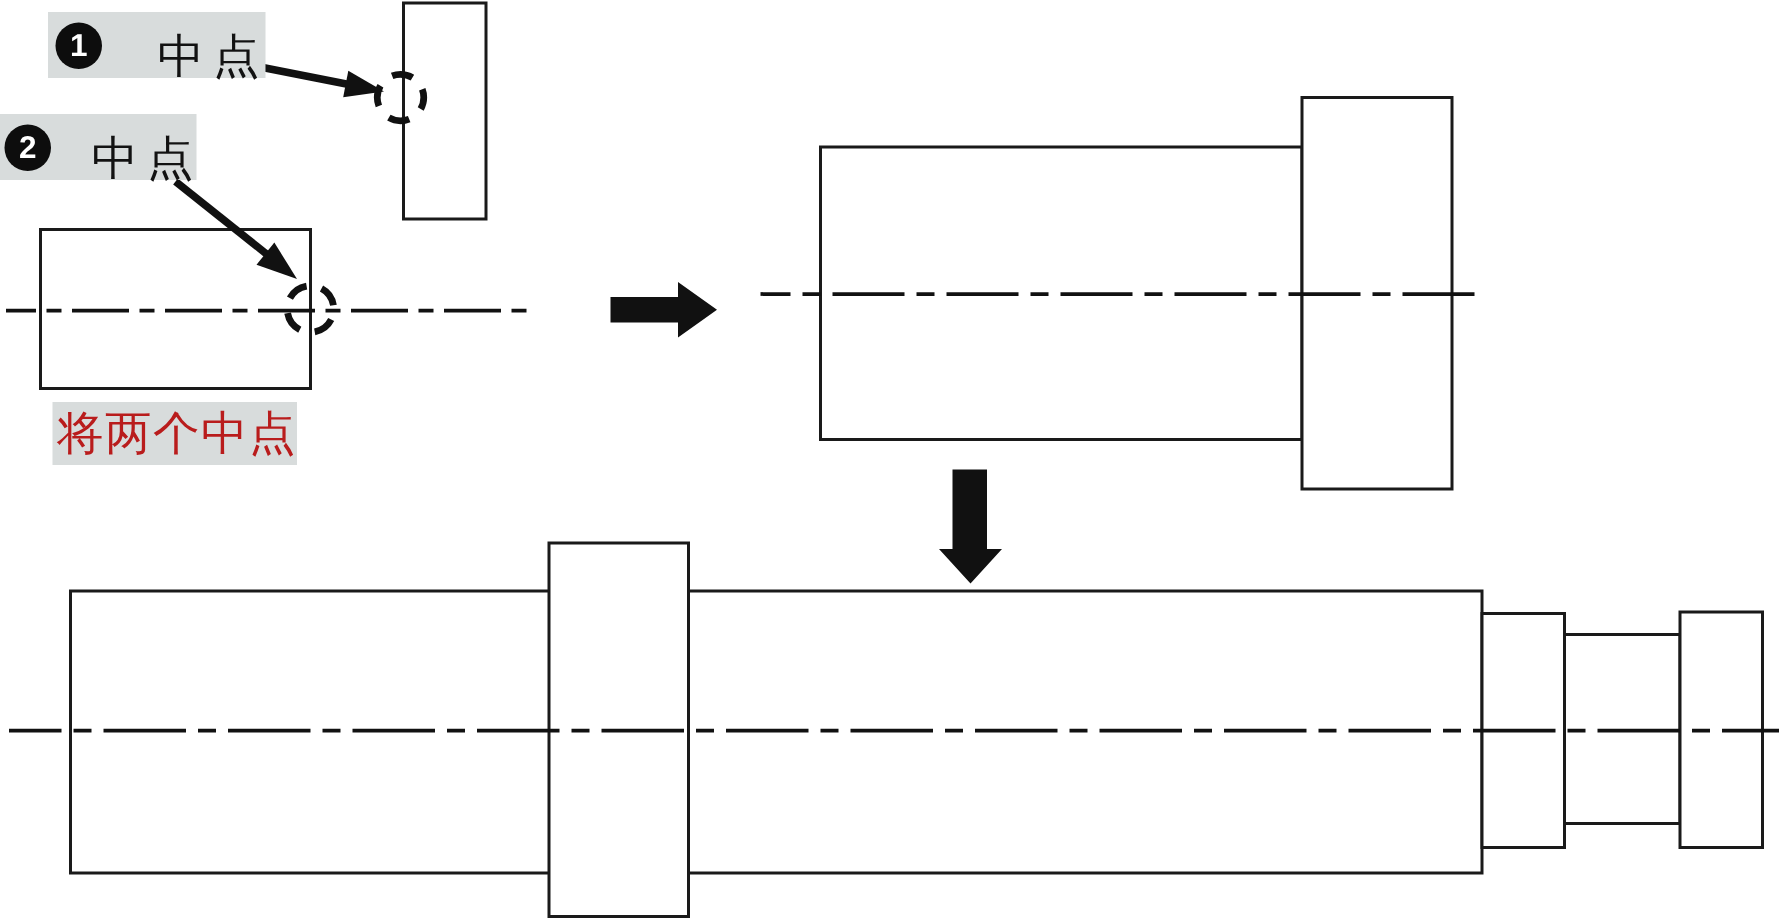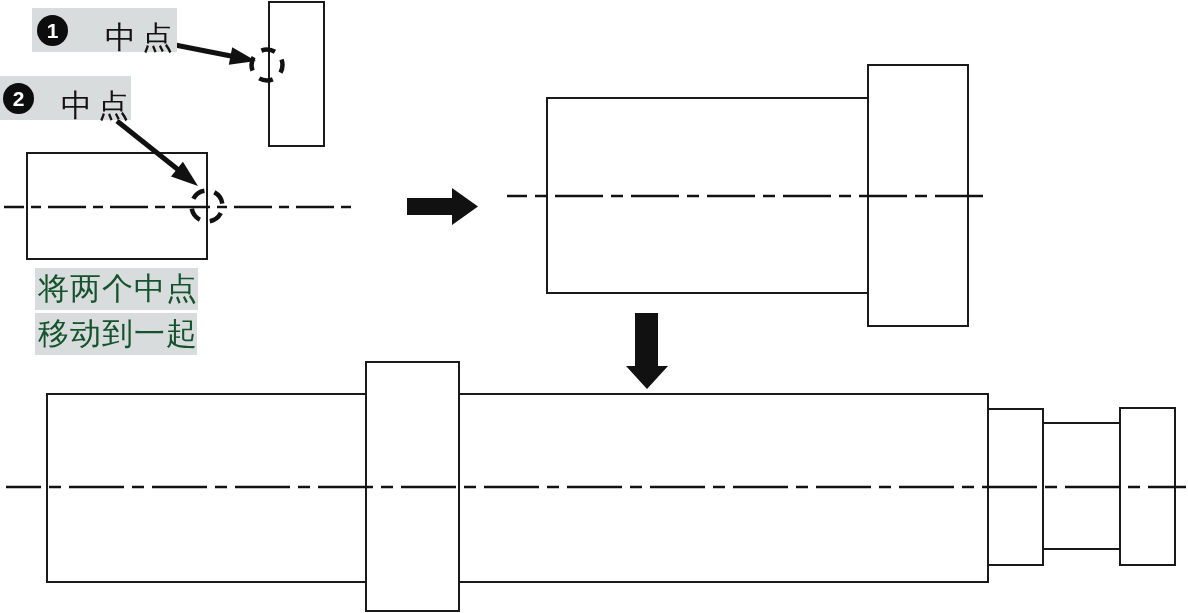--- a/index.html
+++ b/index.html
@@ -16,21 +16,21 @@
   .badge{
     display:inline-flex;align-items:center;justify-content:center;
     width:31px;height:31px;border-radius:50%;background:#0d0d0d;color:#ffffff;
     font-family:"Liberation Sans","DejaVu Sans",sans-serif;
     font-weight:bold;font-size:21px;line-height:1;flex:0 0 auto;
   }
   .callout-text{
     font-size:31px;color:#121212;letter-spacing:6px;white-space:nowrap;margin-top:16px;
   }
   .caption-line{
-    position:absolute;background:#d8dcdc;color:#14532d;
+    position:absolute;background:#d8dcdc;color:#b91c1c;
     font-size:31px;line-height:42px;letter-spacing:1px;white-space:nowrap;
     padding-left:3px;
   }
   #callout1{left:32px;top:8px;width:140px;height:44px;padding-left:5px;gap:37px;}
   #callout2{left:0px;top:76px;width:128px;height:44px;padding-left:3px;gap:27px;}
   #caption1{left:35px;top:268px;width:160px;height:42px;}
   #caption2{left:35px;top:313px;width:159px;height:42px;}
 </style>
 </head>
 <body>
@@ -75,15 +75,14 @@
     <span class="badge">1</span>
     <span class="callout-text">中点</span>
   </div>
 
   <div id="callout2" class="callout">
     <span class="badge">2</span>
     <span class="callout-text">中点</span>
   </div>
 
   <div id="caption1" class="caption-line">将两个中点</div>
-  <div id="caption2" class="caption-line">移动到一起</div>
 
 </div>
 
 </body></html>

